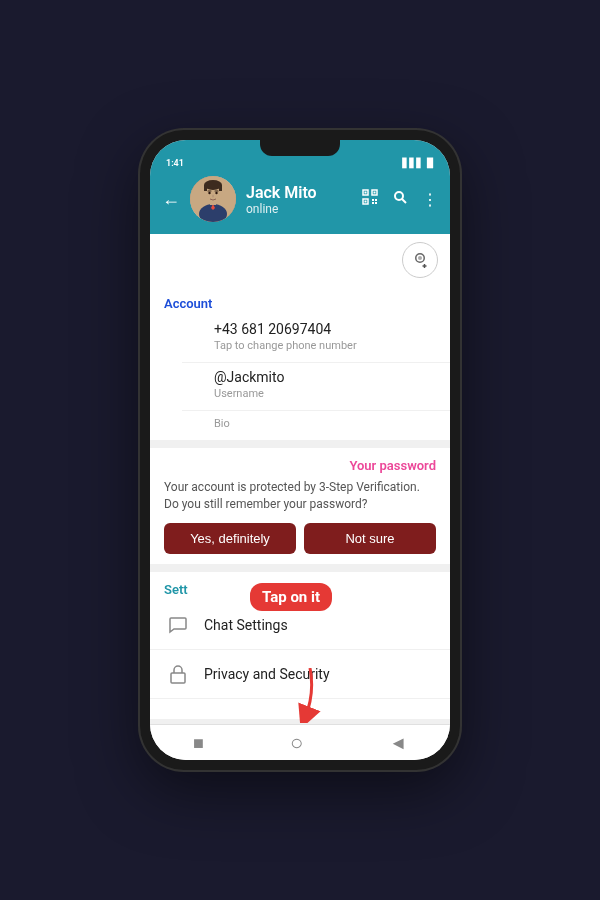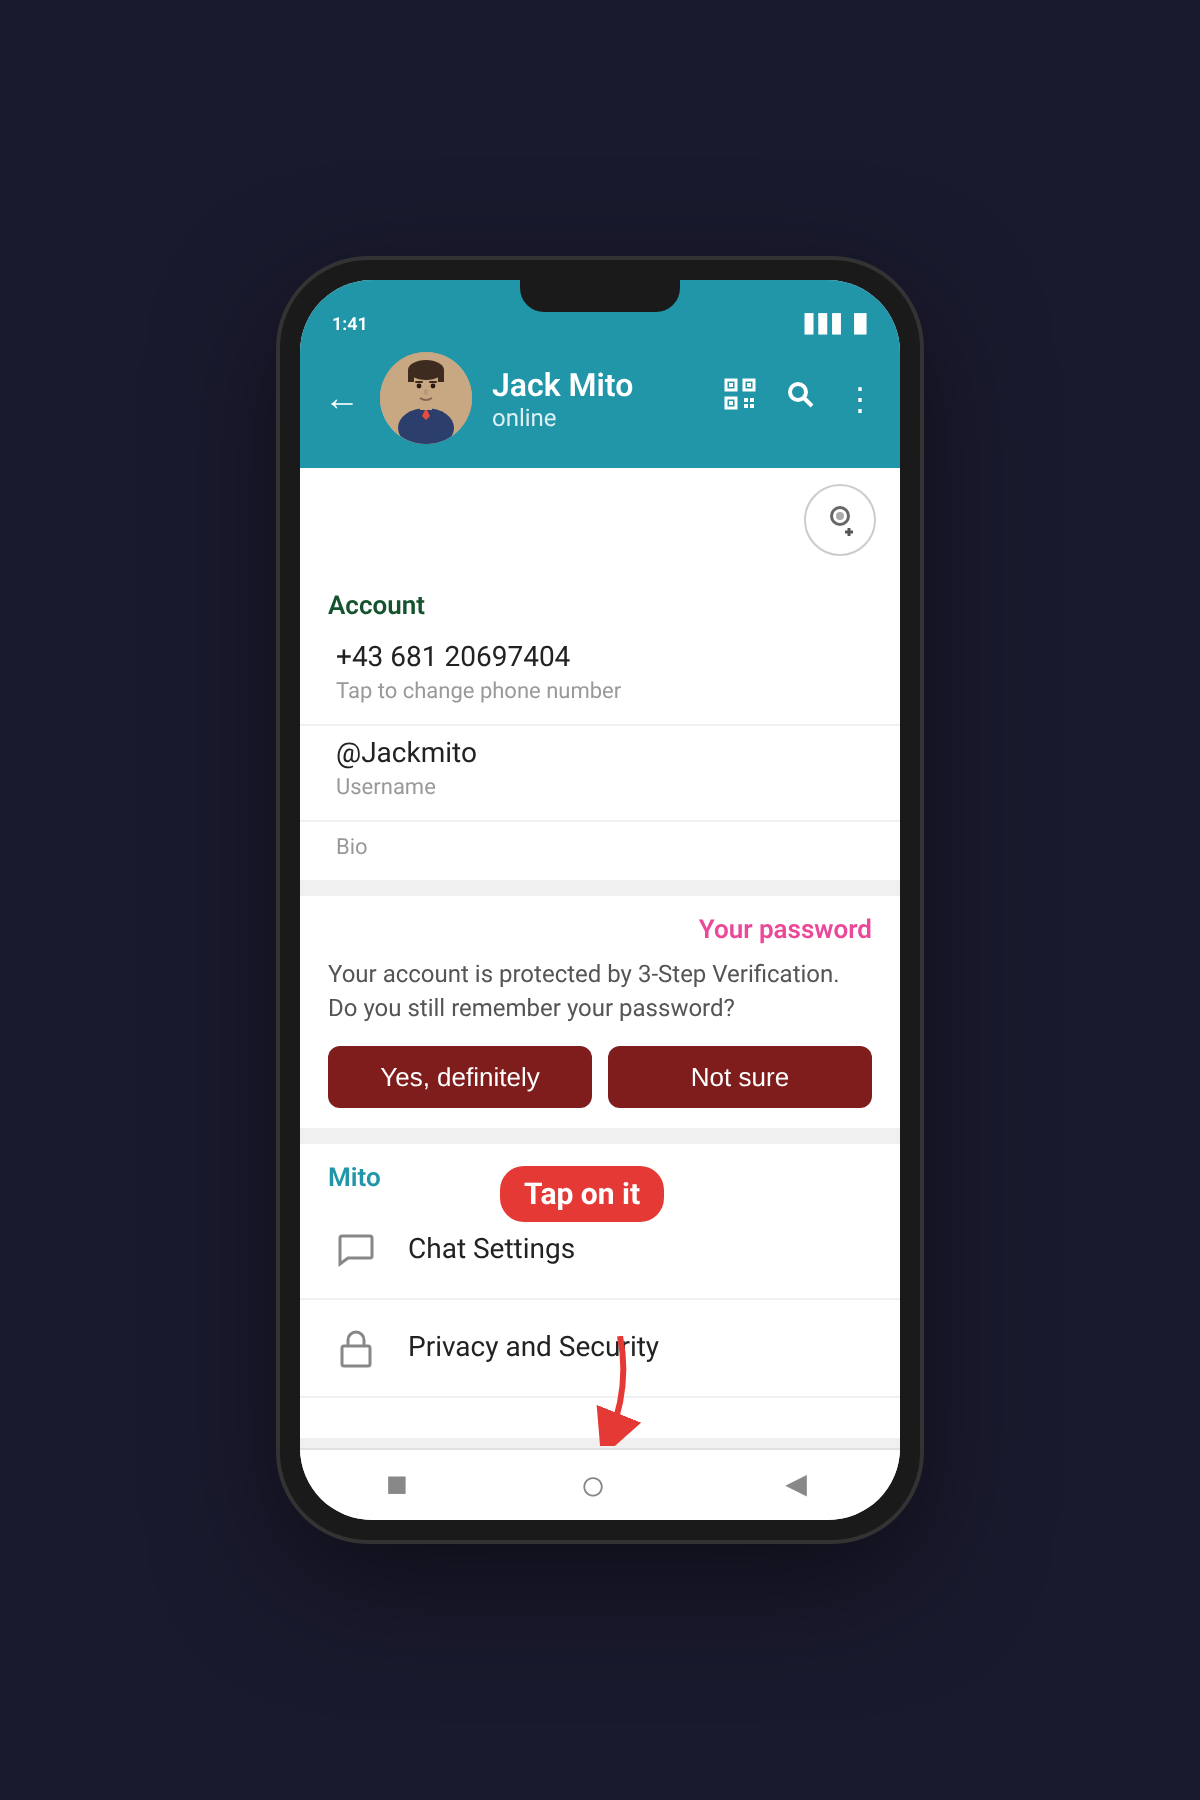--- a/index.html
+++ b/index.html
@@ -137,28 +137,29 @@
       justify-content: center;
       font-size: 16px;
       cursor: pointer;
       color: #555;
     }
     .section {
       background: white;
       margin-bottom: 8px;
     }
     .section-title {
-      color: #14532d;
+      color: #1d4ed8;
       font-size: 13px;
       font-weight: 600;
       padding: 10px 14px 4px;
     }
     .field-row {
-      padding: 6px 18px 10px;
+      padding: 6px 32px 10px;
       border-bottom: 1px solid #f0f0f0;
+      margin-left: 32px;
     }
     .field-row:last-child {
       border-bottom: none;
     }
     .field-value {
       font-size: 14px;
       color: #222;
       margin-bottom: 2px;
     }
     .field-label {
@@ -382,21 +383,21 @@
       <div class="password-section">
         <div class="password-title">Your password</div>
         <div class="password-desc">Your account is protected by 3-Step Verification. Do you still remember your password?</div>
         <div class="password-buttons">
           <button class="pwd-btn">Yes, definitely</button>
           <button class="pwd-btn">Not sure</button>
         </div>
       </div>
 
       <div class="settings-section">
-        <div class="settings-title">Mito</div>
+        <div class="settings-title">Sett</div>
 
         <div class="settings-item" style="position:relative; overflow:visible;">
 
           <div class="tap-on-it-badge">Tap on it</div>
           <div class="settings-item-icon">
             <svg width="22" height="22" viewBox="0 0 22 22" fill="none" stroke="#888" stroke-width="1.5">
               <path d="M4 4h14a1 1 0 011 1v9a1 1 0 01-1 1H7l-4 3V5a1 1 0 011-1z"></path>
             </svg>
           </div>
           <span class="settings-item-label">Chat Settings</span>

